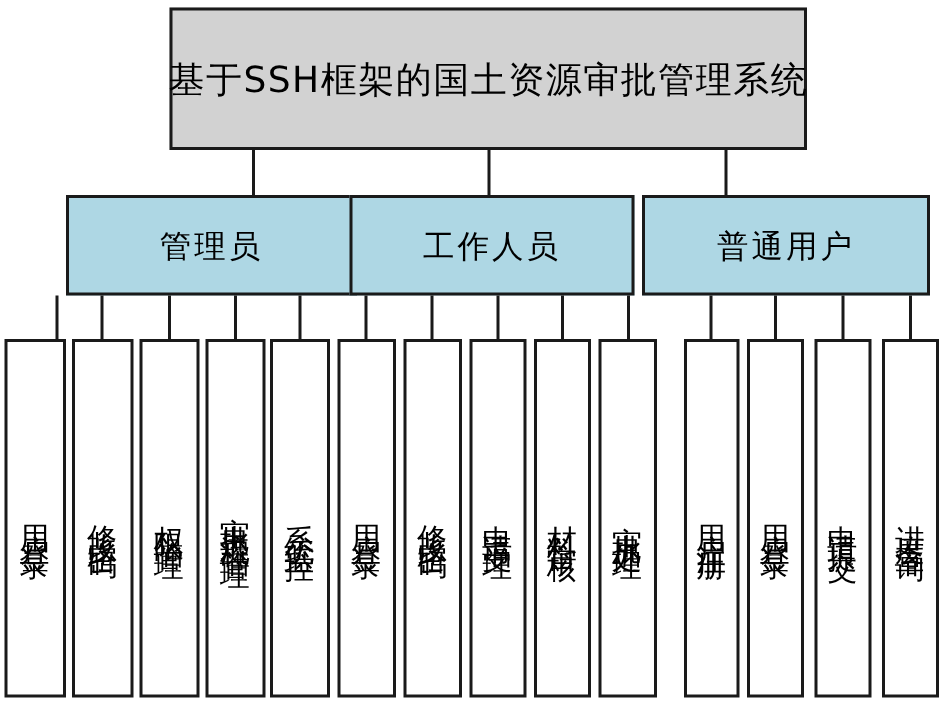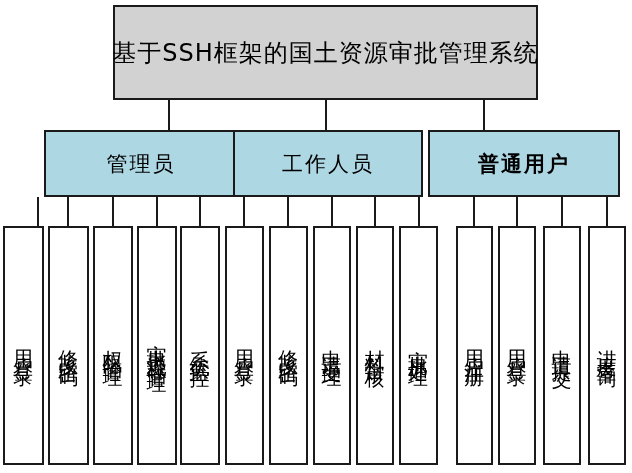--- a/index.html
+++ b/index.html
@@ -30,21 +30,21 @@
   }
   .branch-node {
     top: 130px; height: 67px;
     background: #aed7e4;
     font-size: 21px;
     letter-spacing: 2px;
     white-space: nowrap;
   }
   .branch-1 { left: 44px;  width: 194px; }
   .branch-2 { left: 233px; width: 190px; }
-  .branch-3 { left: 428px; width: 192px; font-weight: bold; }
+  .branch-3 { left: 428px; width: 192px; }
   .leaf-node {
     top: 226px; height: 239px;
     background: #ffffff;
   }
   .leaf-node .vtext {
     writing-mode: vertical-rl;
     text-orientation: upright;
     font-size: 20px;
     letter-spacing: 6px;
     line-height: 1;

